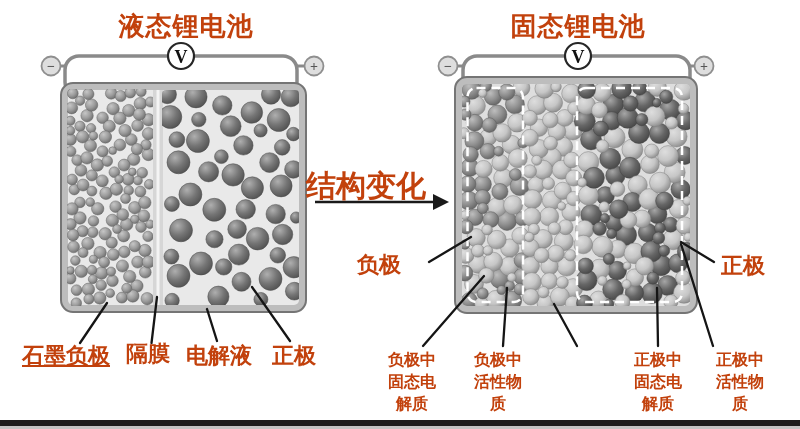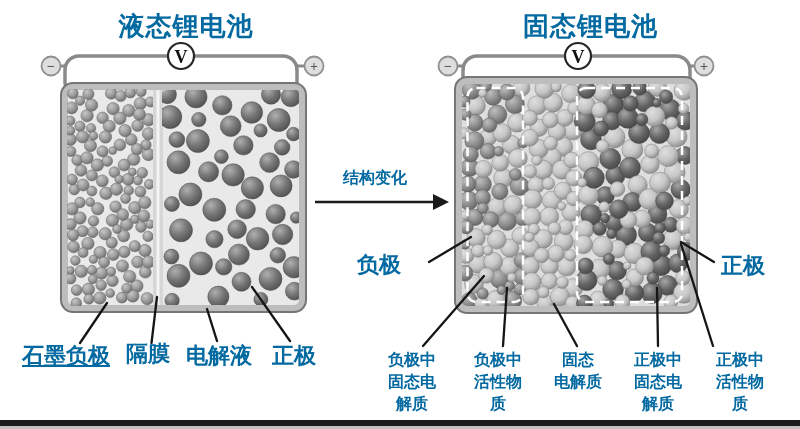--- a/index.html
+++ b/index.html
@@ -2,21 +2,21 @@
 <html><head>
 <meta charset="utf-8">
 <style>
   html,body{margin:0;padding:0;background:#ffffff;}
   #stage{
     position:relative;width:800px;height:429px;background:#ffffff;overflow:hidden;
     font-family:"Liberation Serif","DejaVu Serif",serif;color:#1a1a1a;
   }
   #scene{position:absolute;left:0;top:0;z-index:1;}
   .txt{position:absolute;z-index:2;text-align:center;font-weight:bold;line-height:1.1;
-       white-space:nowrap;color:#0369a1;}
+       white-space:nowrap;color:#c2410c;}
   .title{font-size:26px;letter-spacing:1px;}
   .lbl{font-size:22px;}
   .multiline{white-space:normal;font-size:16px;line-height:22px;}
   svg text{font-family:"Liberation Serif","DejaVu Serif",serif;font-weight:bold;}
   .bar-dark{position:absolute;left:0;top:420px;width:800px;height:6px;z-index:2;}
   .bar-light{position:absolute;left:0;top:426px;width:800px;height:3px;background:#c2c2c2;z-index:2;}
 </style>
 </head>
 <body>
 
@@ -523,46 +523,41 @@
         <line x1="423" y1="346" x2="484" y2="276"></line>
         <line x1="503" y1="346" x2="507" y2="288"></line>
         <line x1="577" y1="346" x2="554" y2="304"></line>
         <line x1="658" y1="346" x2="657" y2="288"></line>
         <line x1="713" y1="346" x2="681" y2="244"></line>
       </g>
     </g>
   </svg>
 
   <div class="txt title" style="left:106px;top:13px;width:160px;">液态锂电池</div>
-  <div class="txt title" style="left:498px;top:13px;width:160px;text-align:right;">固态锂电池</div>
-
-  <div class="txt" style="left:315px;top:169px;width:120px;font-size:16px;">结构变化</div>
+  <div class="txt title" style="left:498px;top:13px;width:160px;">固态锂电池</div>
+
+  <div class="txt" style="left:306px;top:169px;width:120px;font-size:30px;text-align:right;">结构变化</div>
 
   <div class="txt lbl" style="left:20px;top:344px;width:92px;text-decoration:underline;">石墨负极</div>
   <div class="txt lbl" style="left:124px;top:344px;width:48px;font-family:Liberation Mono, monospace;">隔膜</div>
   <div class="txt lbl" style="left:184px;top:344px;width:70px;">电解液</div>
   <div class="txt lbl" style="left:270px;top:344px;width:48px;">正极</div>
 
   <div class="txt lbl" style="left:355px;top:253px;width:48px;">负极</div>
   <div class="txt lbl" style="left:719px;top:254px;width:48px;">正极</div>
 
   <div class="txt multiline" style="left:379px;top:349px;width:66px;">
     <div>负极中</div>
     <div>固态电</div>
     <div>解质</div>
   </div>
   <div class="txt multiline" style="left:465px;top:349px;width:66px;">
     <div>负极中</div>
     <div>活性物</div>
     <div>质</div>
-  </div>
-  <div class="txt multiline" style="left:545px;top:349px;width:66px;">
-    <div>固态</div>
-    <div>电解质</div>
-    <div></div>
   </div>
   <div class="txt multiline" style="left:625px;top:349px;width:66px;">
     <div>正极中</div>
     <div>固态电</div>
     <div>解质</div>
   </div>
   <div class="txt multiline" style="left:707px;top:349px;width:66px;">
     <div>正极中</div>
     <div>活性物</div>
     <div>质</div>

